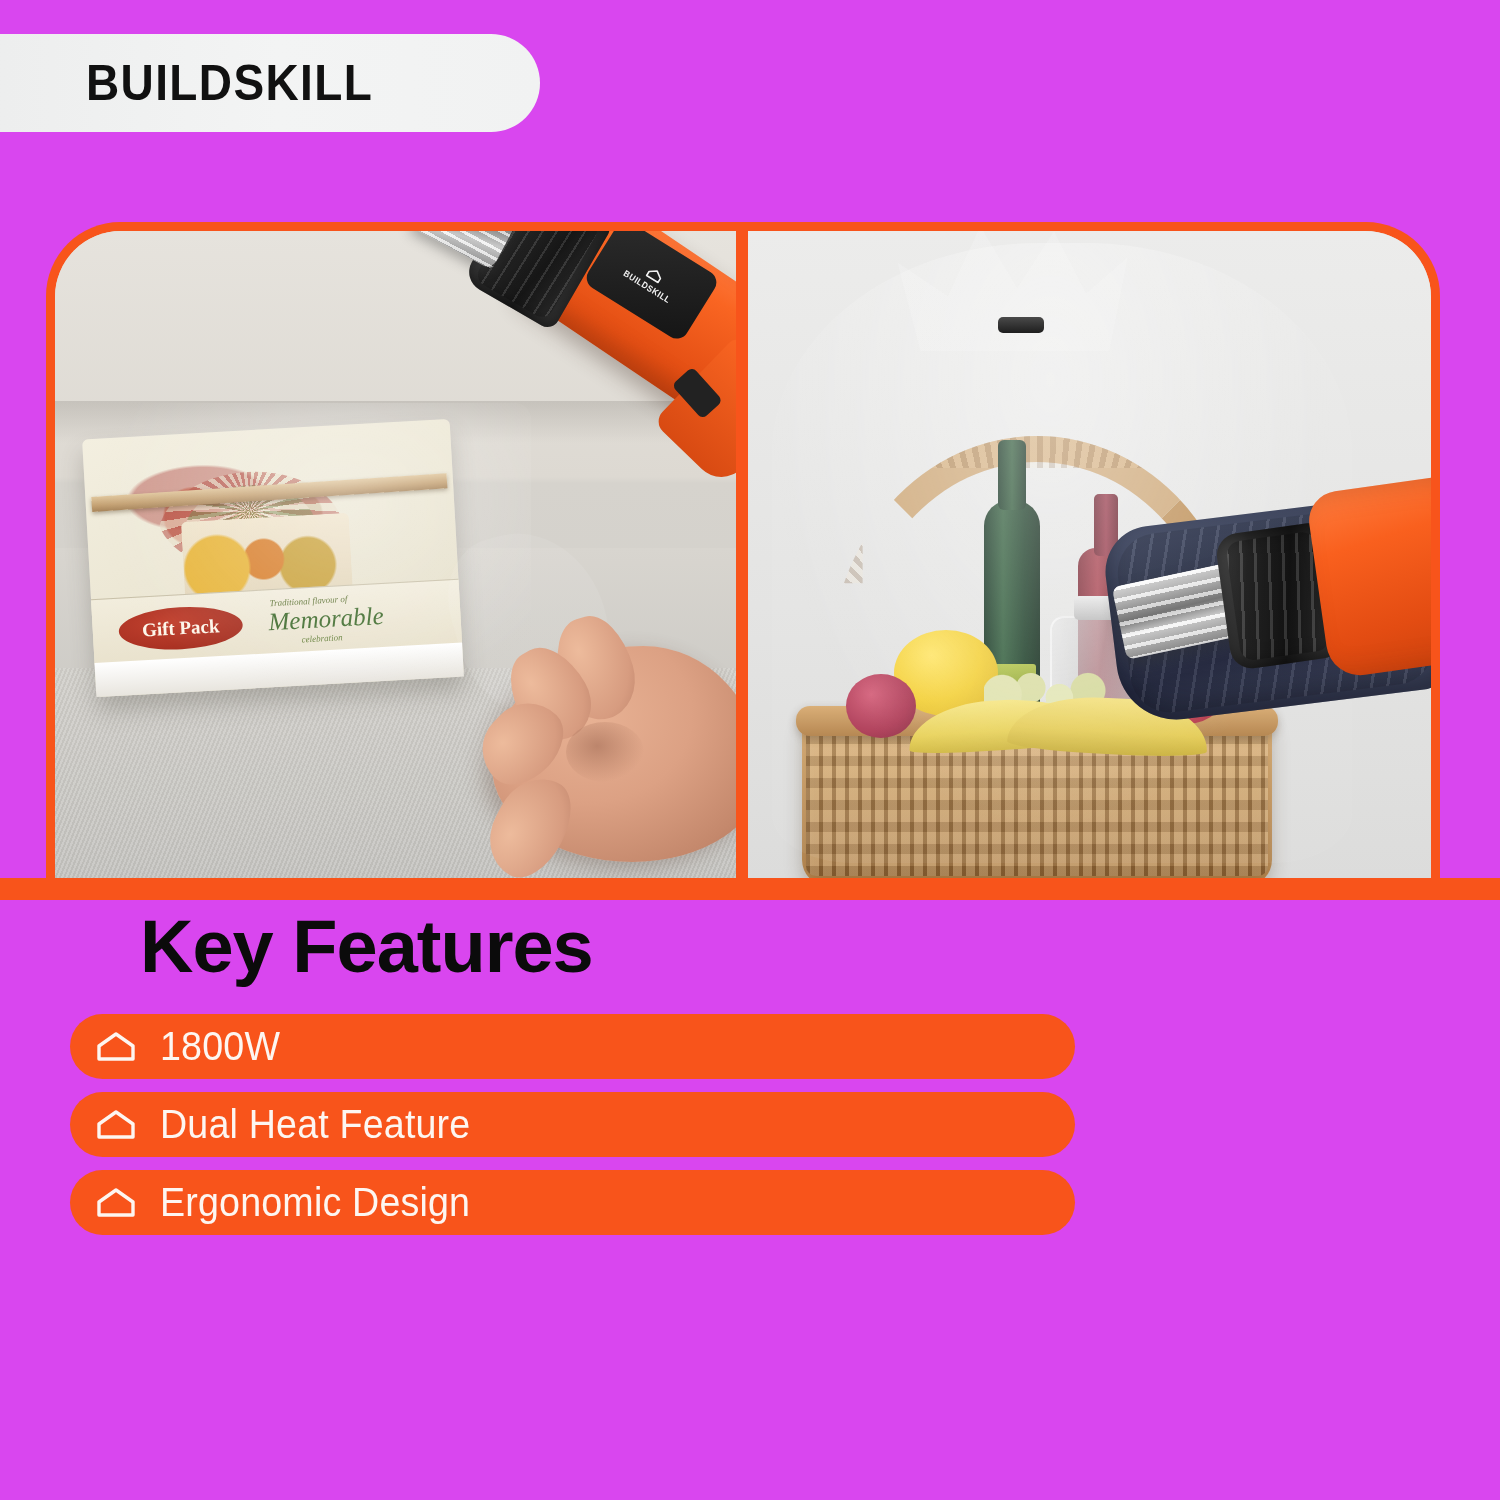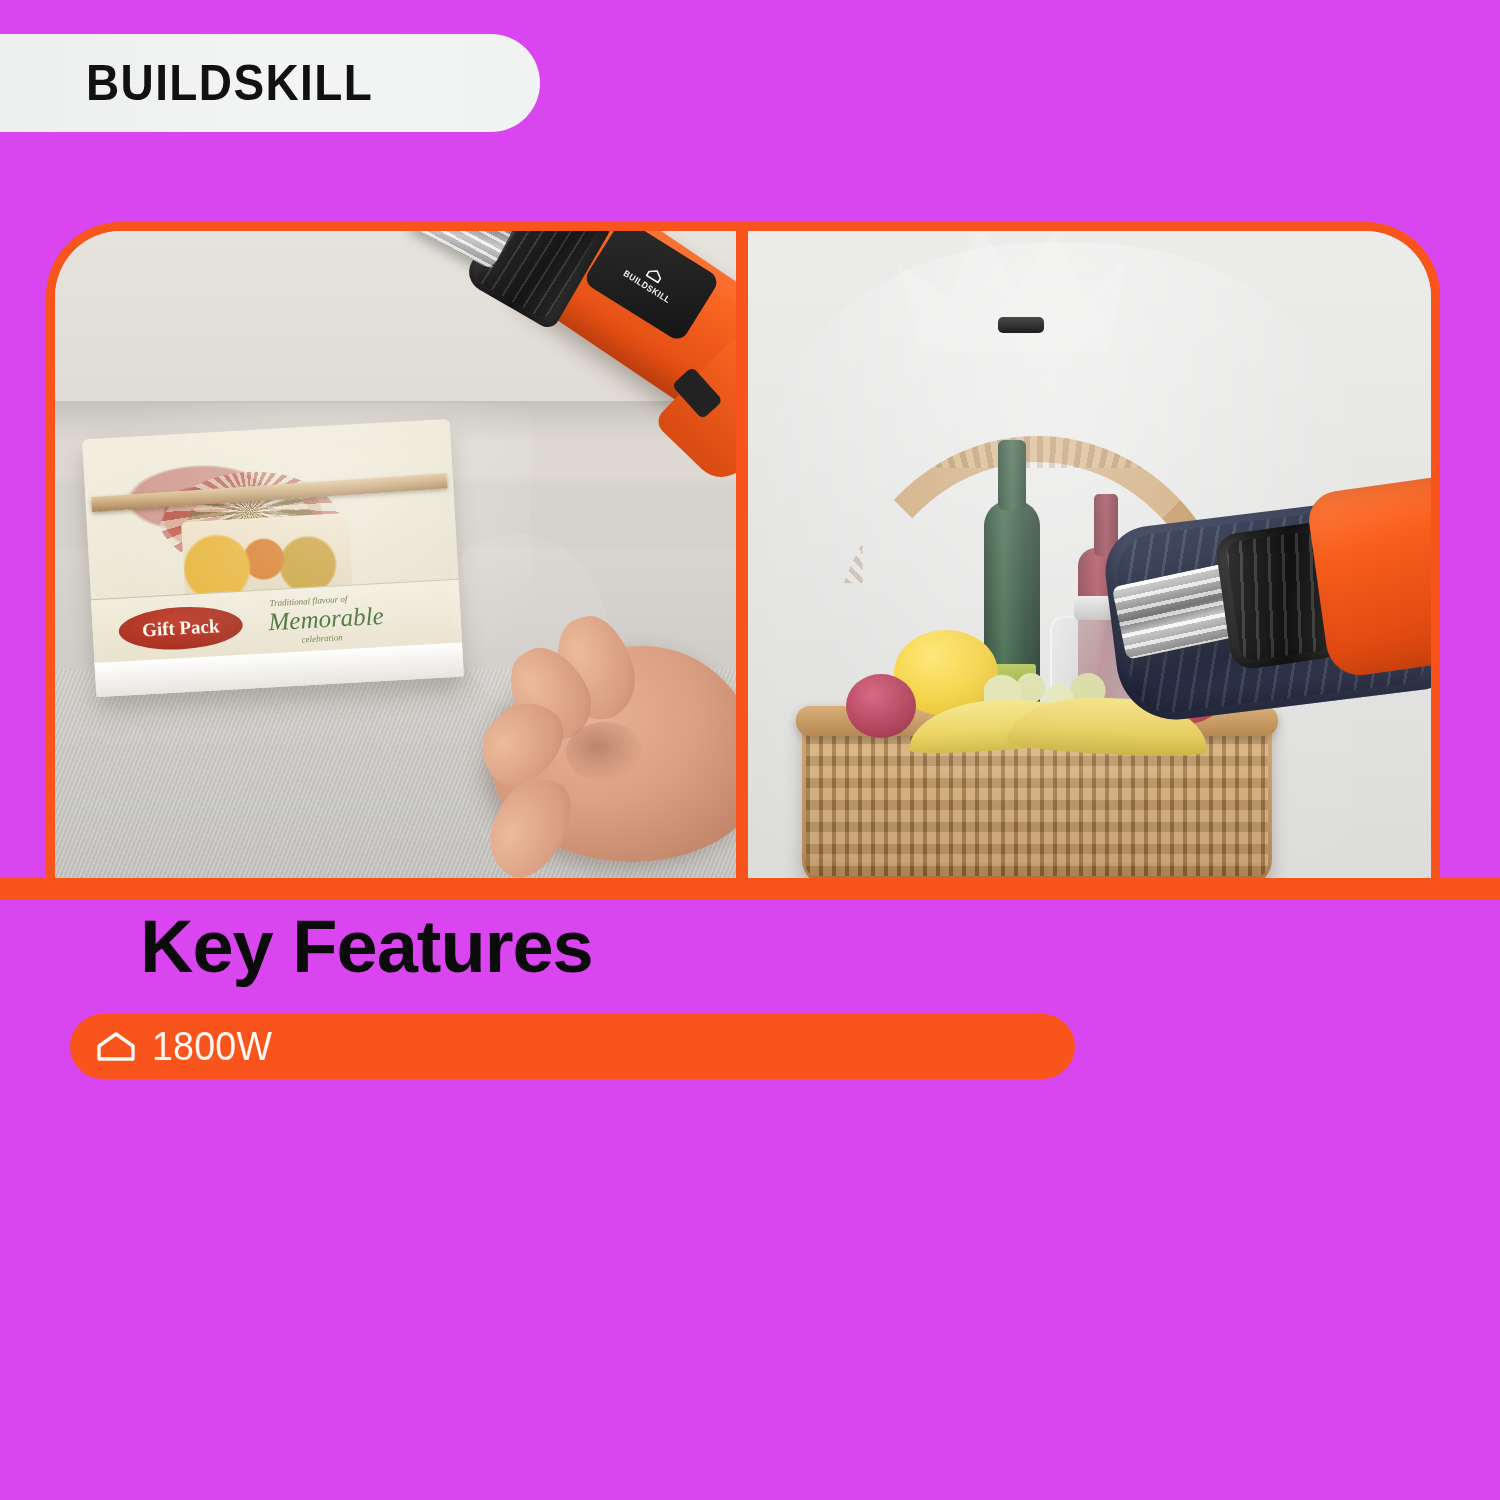--- a/index.html
+++ b/index.html
@@ -515,21 +515,21 @@
     list-style: none;
   }
   .feature-pill {
     width: 1005px;
     height: 65px;
     background: #f8541b;
     border-radius: 34px;
     display: flex;
     align-items: center;
     padding-left: 26px;
-    gap: 16px;
+    gap: 24px;
   }
   .feature-icon { flex: 0 0 auto; width: 40px; height: 32px; }
   .feature-label {
     color: #fdf6f1;
     font-size: 40px;
     font-weight: 400;
     letter-spacing: .2px;
     white-space: nowrap;
     font-family: "Liberation Sans Narrow", "Liberation Sans", sans-serif;
     transform: scaleX(0.94);
@@ -647,20 +647,32 @@
 
     <ul class="feature-list">
 
       <li class="feature-pill">
         <svg class="feature-icon" viewBox="0 0 40 32">
           <path d="M3 28 L3 15 L20 3 L37 15 L37 28 Z" fill="none" stroke="#fdf6f1" stroke-width="3.4" stroke-linejoin="round" stroke-linecap="round"></path>
         </svg>
         <span class="feature-label">1800W</span>
       </li>
 
-
-
-
+      <li class="feature-pill">
+        <svg class="feature-icon" viewBox="0 0 40 32">
+          <path d="M3 28 L3 15 L20 3 L37 15 L37 28 Z" fill="none" stroke="#fdf6f1" stroke-width="3.4" stroke-linejoin="round" stroke-linecap="round"></path>
+        </svg>
+        <span class="feature-label">Dual Heat Feature</span>
+      </li>
+
+
+
+      <li class="feature-pill">
+        <svg class="feature-icon" viewBox="0 0 40 32">
+          <path d="M3 28 L3 15 L20 3 L37 15 L37 28 Z" fill="none" stroke="#fdf6f1" stroke-width="3.4" stroke-linejoin="round" stroke-linecap="round"></path>
+        </svg>
+        <span class="feature-label">Ergonomic Design</span>
+      </li>
 
     </ul>
   </div>
 
 </div>
 
 </body></html>

